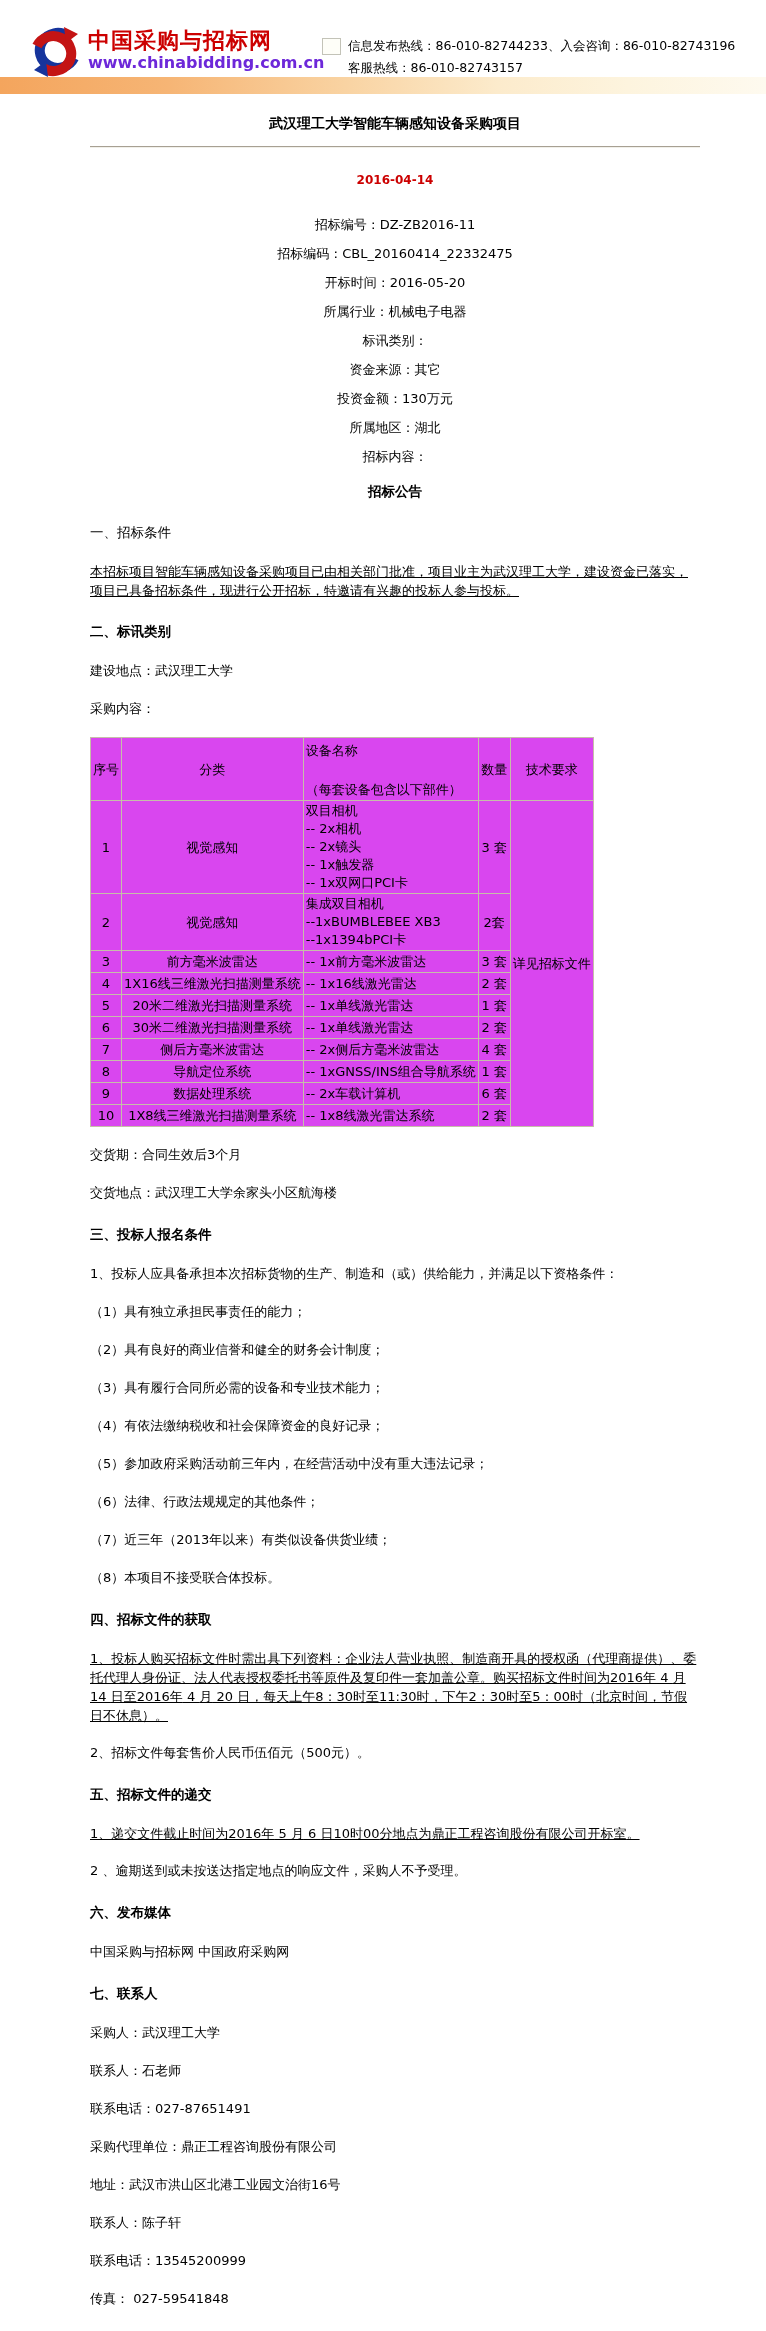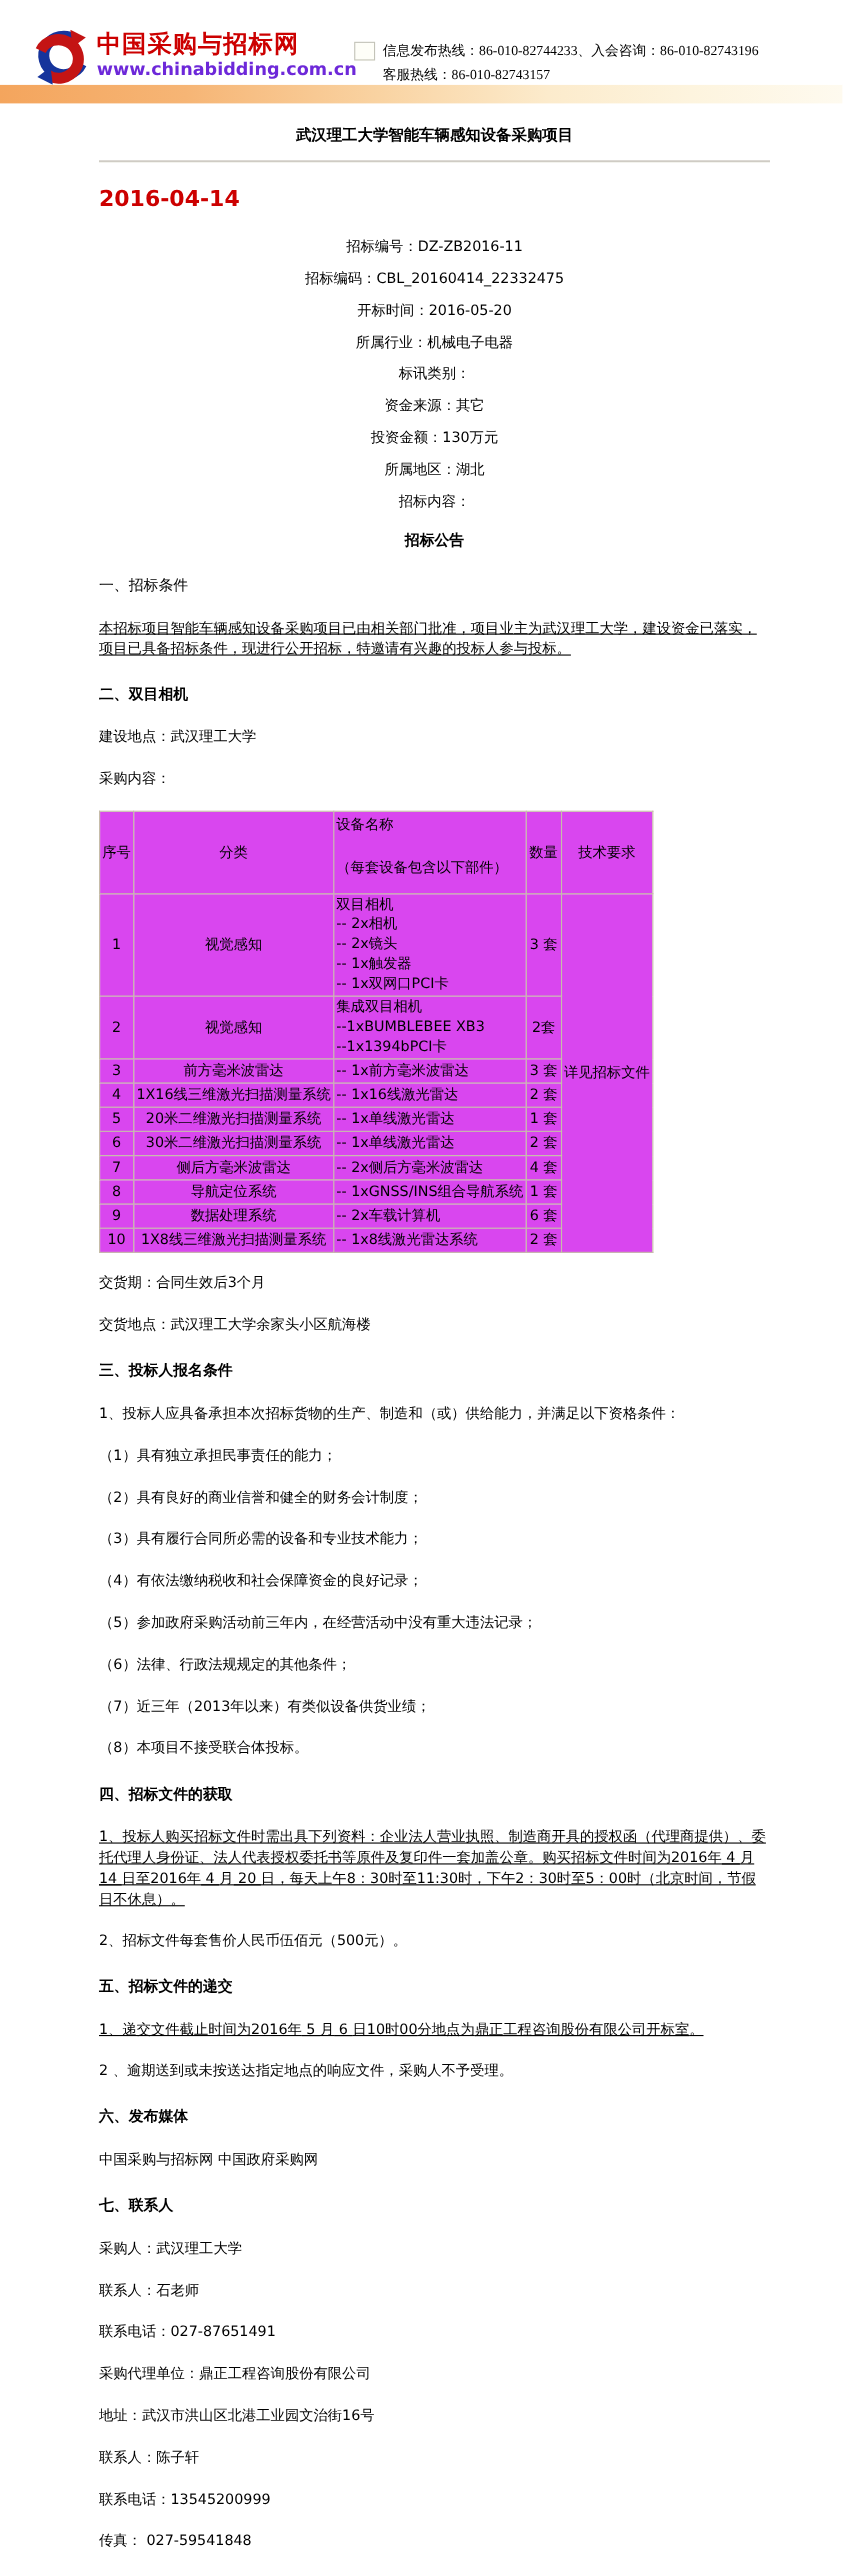--- a/index.html
+++ b/index.html
@@ -5,52 +5,52 @@
   html,body{margin:0;padding:0;background:#ffffff;}
   body{width:766px;font-family:"DejaVu Sans","Liberation Sans",sans-serif;color:#000;}
 
   
   .topbar{position:relative;height:77px;background:#fff;}
   .logo-wrap{position:absolute;left:28px;top:27px;display:flex;align-items:flex-start;}
   .logo-mark{width:56px;height:50px;margin-right:4px;}
   .logo-text{display:flex;flex-direction:column;}
   .site-name{color:#cc0000;font-weight:bold;font-size:22px;line-height:27px;letter-spacing:1px;}
   .site-url{color:#6d28d9;font-weight:bold;font-size:16px;line-height:18px;}
-  .hotlines{position:absolute;left:322px;top:35px;font-size:12.5px;line-height:22px;color:#000;font-family:Liberation Serif, serif;}
+  .hotlines{position:absolute;left:322px;top:35px;font-size:12.5px;line-height:22px;color:#000;}
   .hotline-row{display:flex;align-items:center;}
   .imgbox{display:inline-block;width:17px;height:15px;border:1px solid #c3c3b8;background:#fefef8;margin-right:7px;flex:0 0 auto;}
   .imgbox-spacer{display:inline-block;width:26px;flex:0 0 auto;}
   .gradbar{height:17px;background:linear-gradient(to right,#f4a55d 0%,#f6b575 22%,#f9d3a2 45%,#fcebcc 65%,#fdf4de 82%,#fefaef 100%);}
 
   
   .content{margin:0 66px 0 90px;font-size:13px;line-height:19px;}
   .doc-title{text-align:center;font-weight:bold;font-size:14px;margin:20px 0 13px 0;}
   hr.title-rule{border:none;border-top:1px solid #a7a093;border-bottom:1px solid #f1f0ea;margin:0;}
-  .pub-date{text-align:left;color:#cc0000;font-weight:bold;font-size:20px;margin:23px 0 25px 0;}
+  .pub-date{text-align:center;color:#cc0000;font-weight:bold;font-size:12px;margin:23px 0 25px 0;}
   .meta-line{margin:0 0 10px 0;min-height:19px;text-align:center;}
   .notice-heading{text-align:center;font-weight:bold;font-size:13.5px;margin:16px 0 18px 0;}
   .sec-h{font-size:13.5px;font-weight:normal;margin:22px 0 20px 0;}
   .sec-h.bold{font-weight:bold;}
   .body-p{margin:18px 0;line-height:20px;}
   .tall-p{margin:12px 0;line-height:19px;text-decoration:underline;}
   .u{text-decoration:underline;}
 
   
   table.equip{border-collapse:collapse;margin:10px 0 16px 0;}
   table.equip th,table.equip td{border:1px solid #c6bda9;font-size:13px;font-weight:normal;padding:1px 2px;vertical-align:middle;background:#d946ef;}
   th.c-seq,td.c-seq{width:26px;text-align:center;}
   td.c-seq{font-weight:bold;}
   th.c-cat,td.c-cat{width:156px;text-align:center;white-space:nowrap;padding:1px 0;}
   th.c-dev,td.c-dev{width:153px;text-align:left;white-space:nowrap;padding:1px 0 1px 2px;}
   th.c-qty,td.c-qty{width:27px;text-align:center;white-space:nowrap;padding:1px 0;}
   th.c-tech{width:76px;text-align:center;}
   td.c-tech{width:76px;text-align:left;vertical-align:middle;white-space:nowrap;padding:0;}
   th.c-dev{vertical-align:top;}
   .dev-h1{margin-top:2px;}
-  .dev-h2{margin-top:20px;margin-bottom:12px;}
+  .dev-h2{margin-top:20px;margin-bottom:0;}
   td .dev-line{line-height:18px;}
   table.equip th.c-seq,table.equip th.c-cat,table.equip th.c-qty,table.equip th.c-tech{vertical-align:middle;}
 
   
   .footer-gap{height:46px;}
 </style>
 </head>
 <body>
 
 <div class="topbar">
@@ -93,21 +93,21 @@
   <p class="meta-line">资金来源：其它</p>
   <p class="meta-line">投资金额：130万元</p>
   <p class="meta-line">所属地区：湖北</p>
   <p class="meta-line">招标内容：</p>
 
   <div class="notice-heading">招标公告</div>
 
   <div class="sec-h">一、招标条件</div>
   <p class="tall-p">本招标项目智能车辆感知设备采购项目已由相关部门批准，项目业主为武汉理工大学，建设资金已落实，项目已具备招标条件，现进行公开招标，特邀请有兴趣的投标人参与投标。</p>
 
-  <div class="sec-h bold">二、双目相机</div>
+  <div class="sec-h bold">二、标讯类别</div>
   <p class="body-p">建设地点：武汉理工大学</p>
   <p class="body-p">采购内容：</p>
 
   <table class="equip">
     <tbody>
         <tr>
       <th class="c-seq">序号</th>
       <th class="c-cat">分类</th>
       <th class="c-dev">
         <div class="dev-h1">设备名称</div>

